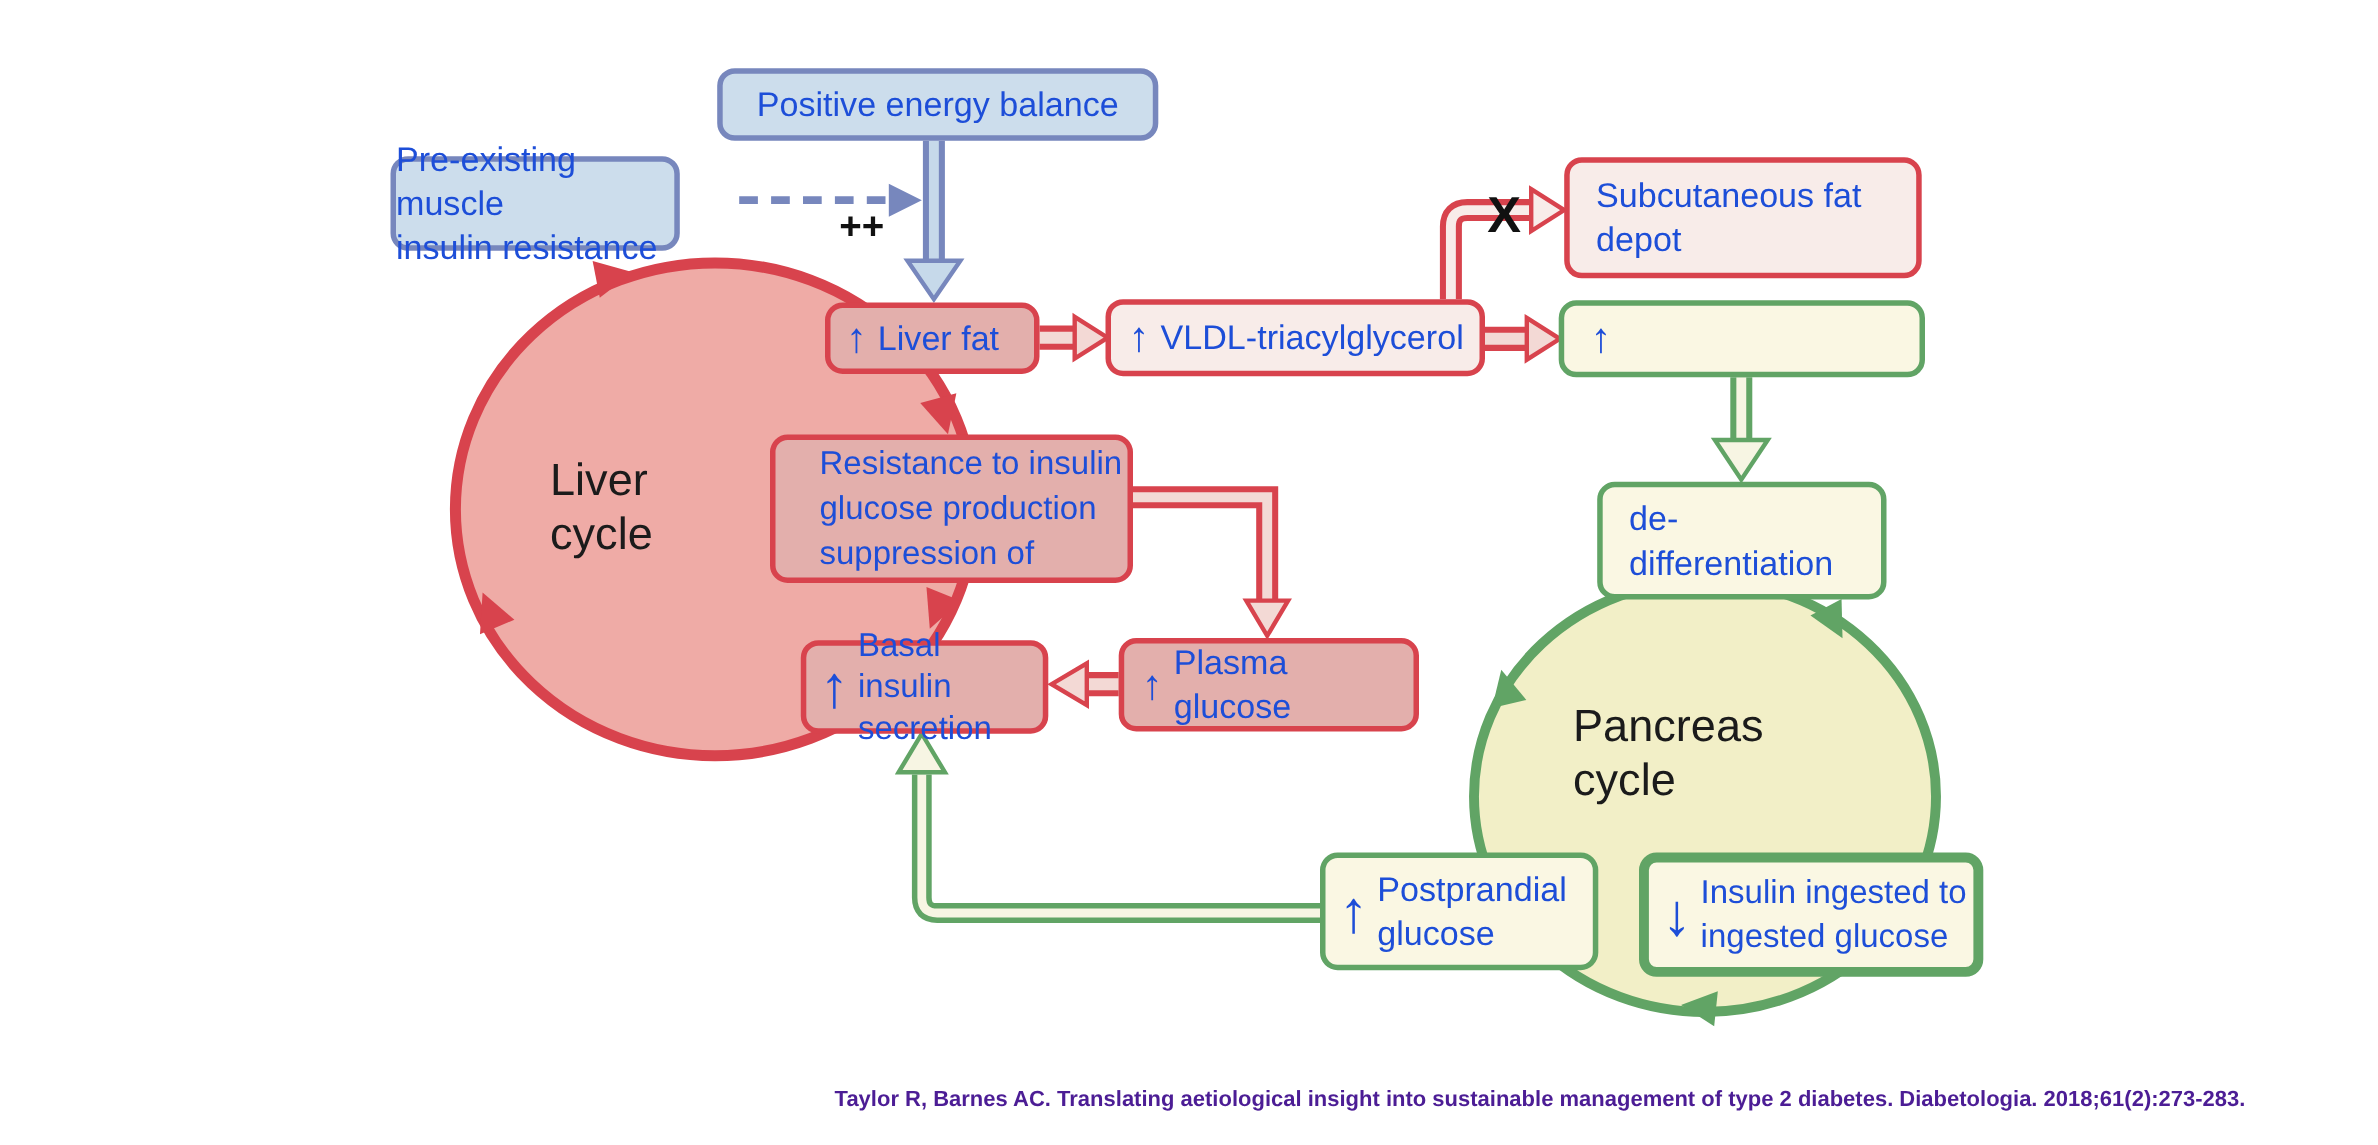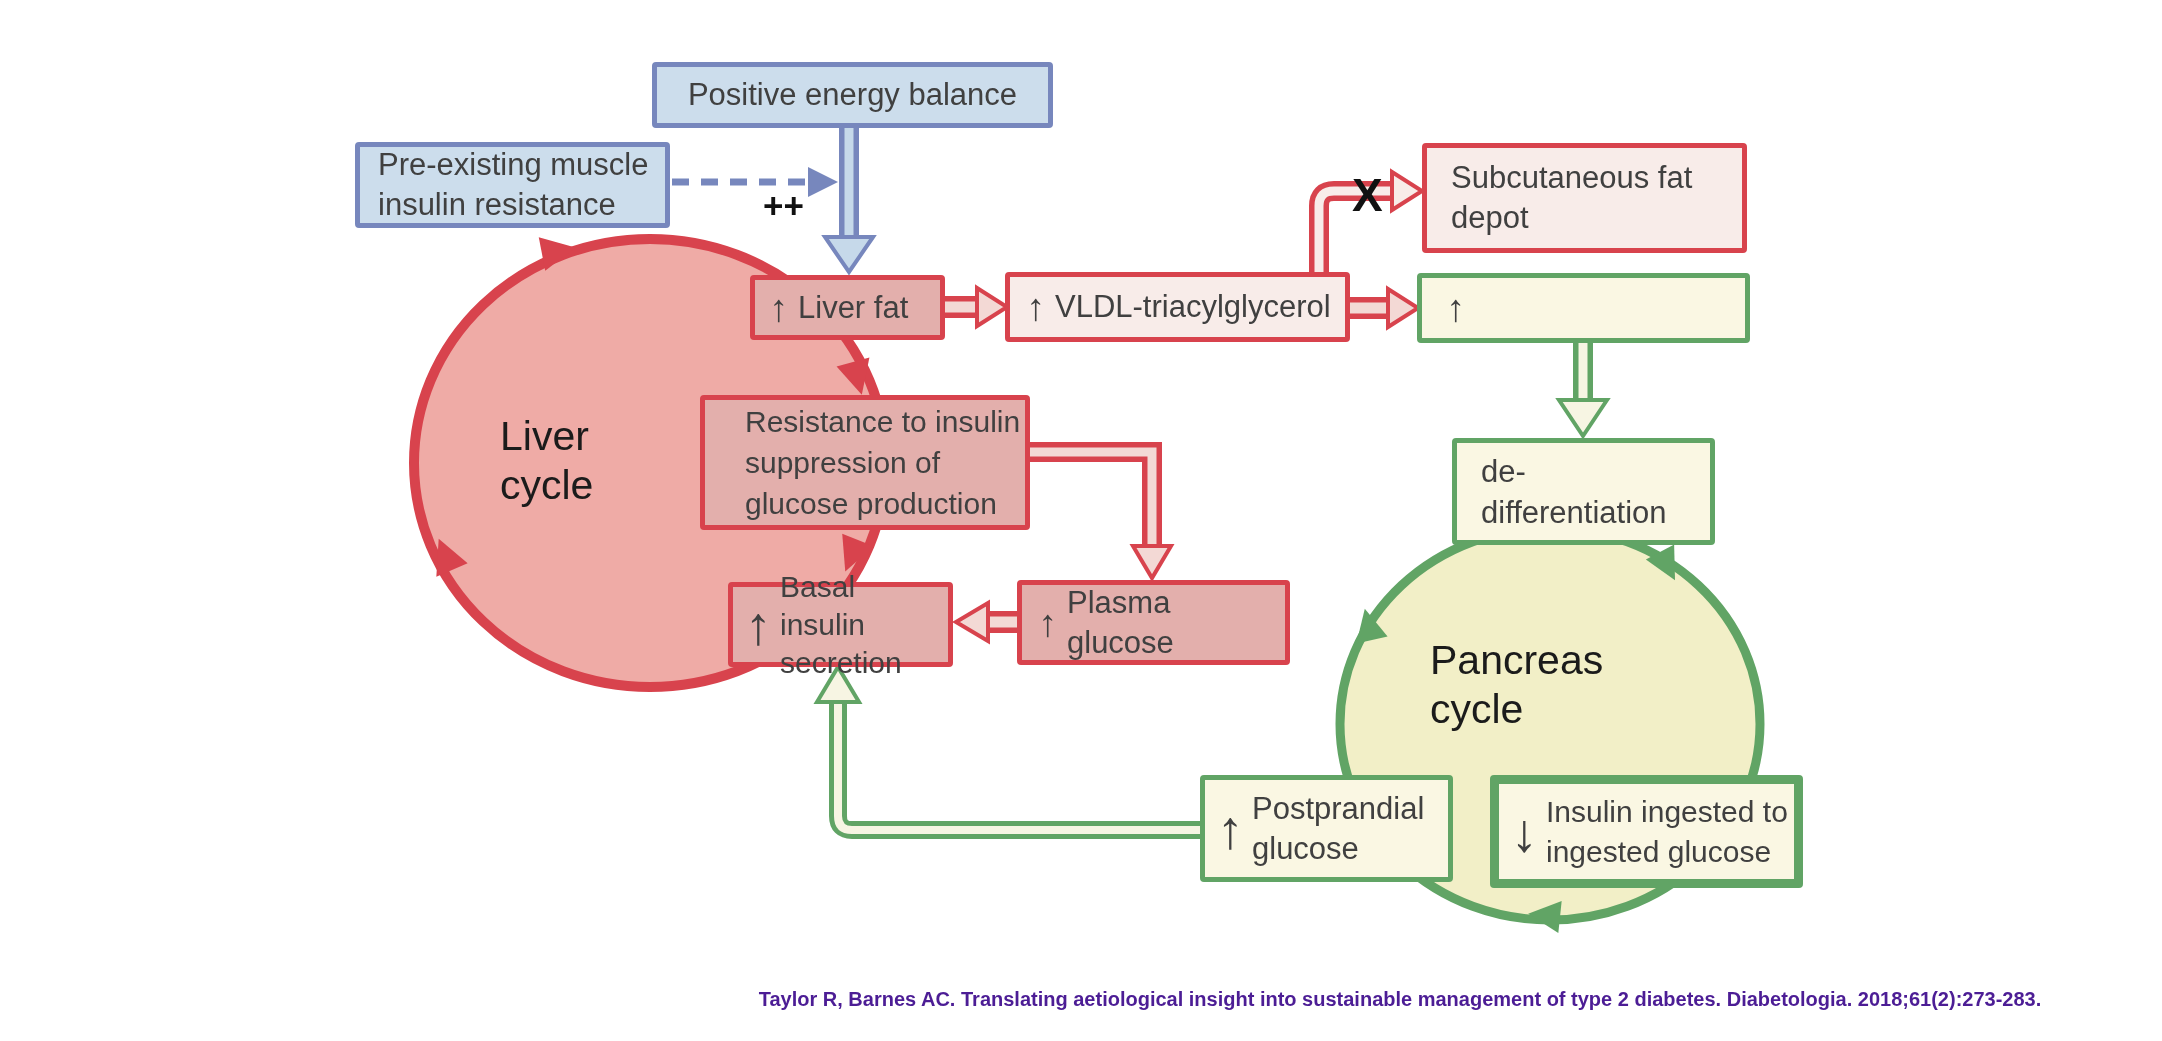--- a/index.html
+++ b/index.html
@@ -1,33 +1,33 @@
 <!DOCTYPE html>
 <html><head>
 <meta charset="utf-8">
 <style>
   html,body{margin:0;padding:0;background:#ffffff;}
   #stage{position:relative;width:2162px;height:1041px;background:#ffffff;overflow:hidden;
          font-family:"Liberation Sans", sans-serif;color:#1b1b1b;}
   #diagram-svg{position:absolute;left:0;top:0;z-index:1;}
 
-  .box{position:absolute;z-index:3;box-sizing:border-box;border-radius:4px;border:5px solid;
-       display:flex;align-items:center;font-size:31px;line-height:40px;color:#404040;}
+  .box{position:absolute;z-index:3;box-sizing:border-box;border-radius:16px;border:5px solid;
+       display:flex;align-items:center;font-size:31px;line-height:40px;color:#1d4ed8;}
   .blue  {background:#ccddec;border-color:#7787bd;}
   .dpink {background:#e3afac;border-color:#d8434d;}
   .lpink {background:#f8ece9;border-color:#d8434d;}
   .pyell {background:#faf7e3;border-color:#61a465;}
 
   .center{justify-content:center;text-align:center;}
   .lines{display:block;}
   .arrow-glyph{font-weight:bold;font-size:38px;margin-right:10px;flex:0 0 auto;}
   .arrow-glyph.big{font-size:54px;margin-right:8px;}
 
   .b-positive{left:652px;top:62px;width:401px;height:66px;}
-  .b-pre{left:355px;top:142px;width:315px;height:86px;padding-left:18px;}
+  .b-pre{left:355px;top:142px;width:263px;height:86px;}
   .b-liverfat{left:750px;top:275px;width:195px;height:65px;padding-left:14px;}
   .b-vldl{left:1005px;top:272px;width:345px;height:70px;padding-left:16px;}
   .b-subq{left:1422px;top:143px;width:325px;height:110px;padding-left:24px;}
   .b-islet{left:1417px;top:273px;width:333px;height:70px;padding-left:24px;}
   .b-resist{left:700px;top:395px;width:330px;height:135px;padding-left:40px;font-size:30px;line-height:41px;}
   .b-basal{left:728px;top:582px;width:225px;height:85px;padding-left:12px;font-size:30px;line-height:38px;}
   .b-plasma{left:1017px;top:580px;width:273px;height:85px;padding-left:16px;}
   .b-beta{left:1452px;top:438px;width:263px;height:107px;padding-left:24px;line-height:41px;}
   .b-post{left:1200px;top:775px;width:253px;height:107px;padding-left:12px;}
   .b-insresp{left:1490px;top:775px;width:313px;height:113px;padding-left:12px;border-width:9px;font-size:30px;}
@@ -188,22 +188,22 @@
     </span>
   </div>
 
   <div class="box pyell b-islet">
     <span class="arrow-glyph">↑</span>
   </div>
 
   <div class="box dpink b-resist">
     <span>
       <span class="lines">Resistance to insulin</span>
+      <span class="lines">glucose production</span>
       <span class="lines">suppression of</span>
-      <span class="lines">glucose production</span>
     </span>
   </div>
 
   <div class="box dpink b-basal">
     <span class="arrow-glyph big">↑</span>
     <span>
       <span class="lines">Basal insulin</span>
       <span class="lines">secretion</span>
     </span>
   </div>

